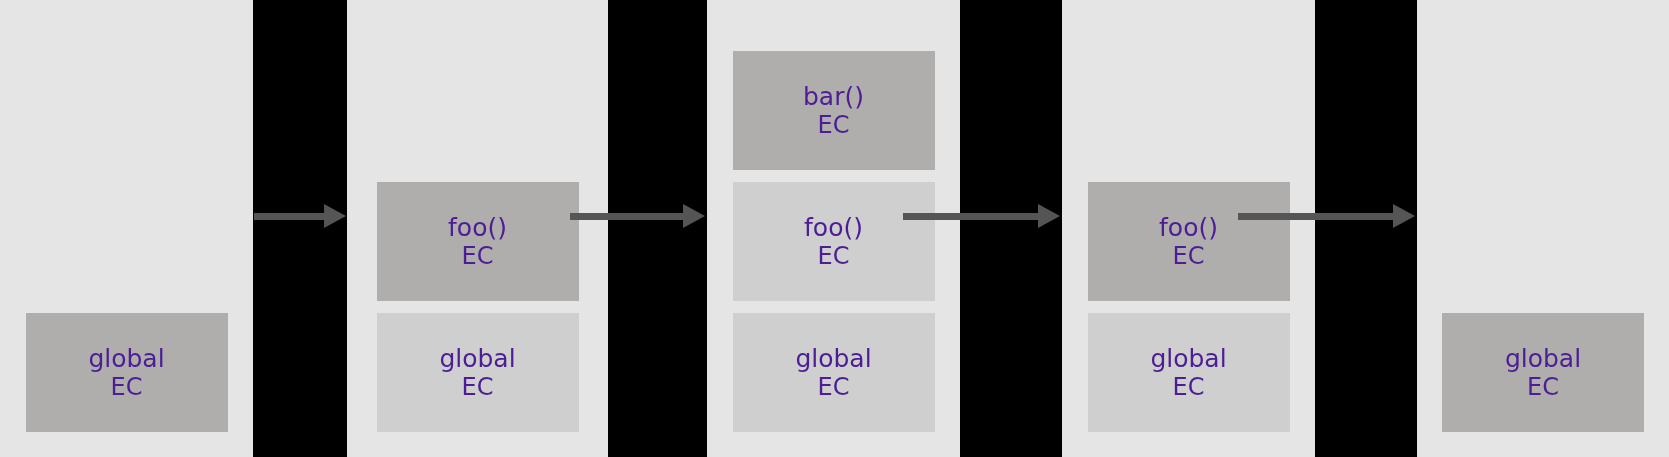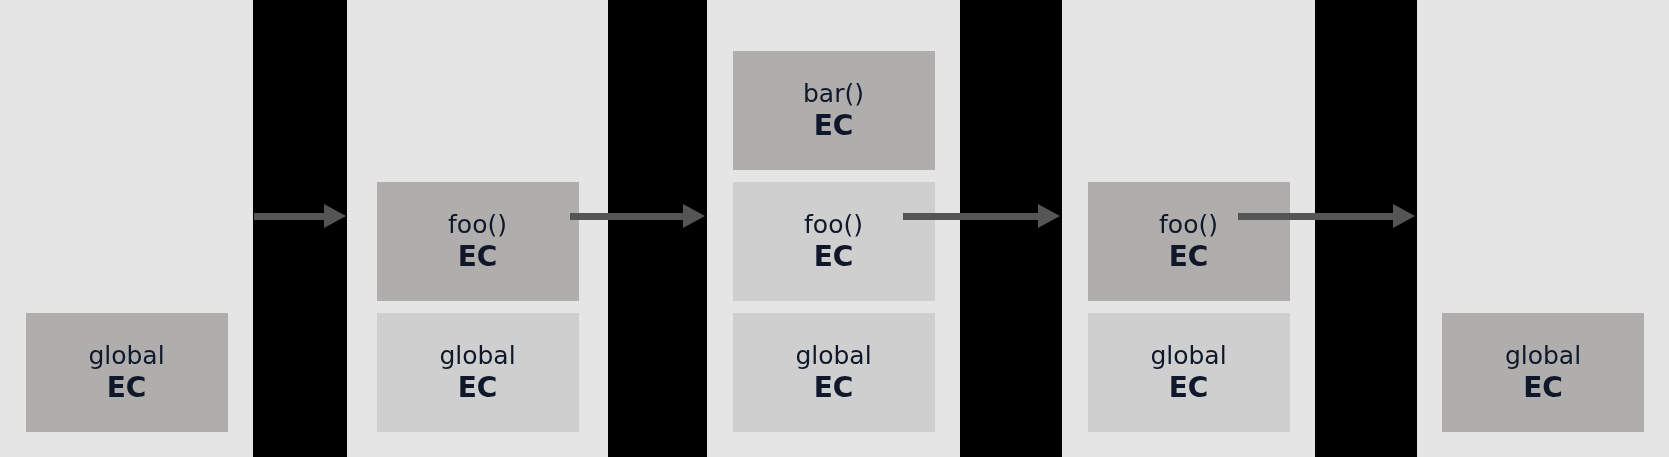--- a/index.html
+++ b/index.html
@@ -33,31 +33,31 @@
     gap: 12px;
   }
   .ec-box {
     width: 202px;
     height: 119px;
     display: flex;
     flex-direction: column;
     align-items: center;
     justify-content: center;
     line-height: 1.18;
-    color: #0f172a;
+    color: #4c1d95;
   }
   .ec-box.active   { background: #b0adad; }
   .ec-box.inactive { background: #cfcfcf; }
   .ec-title {
     font-size: 25px;
     font-weight: 400;
   }
   .ec-sub {
-    font-size: 28px;
-    font-weight: 700;
+    font-size: 24px;
+    font-weight: 400;
   }
   .gap {
     position: absolute;
     top: 0;
     height: 457px;
     background: #000000;
   }
   .arrow {
     position: absolute;
     top: 212px;

